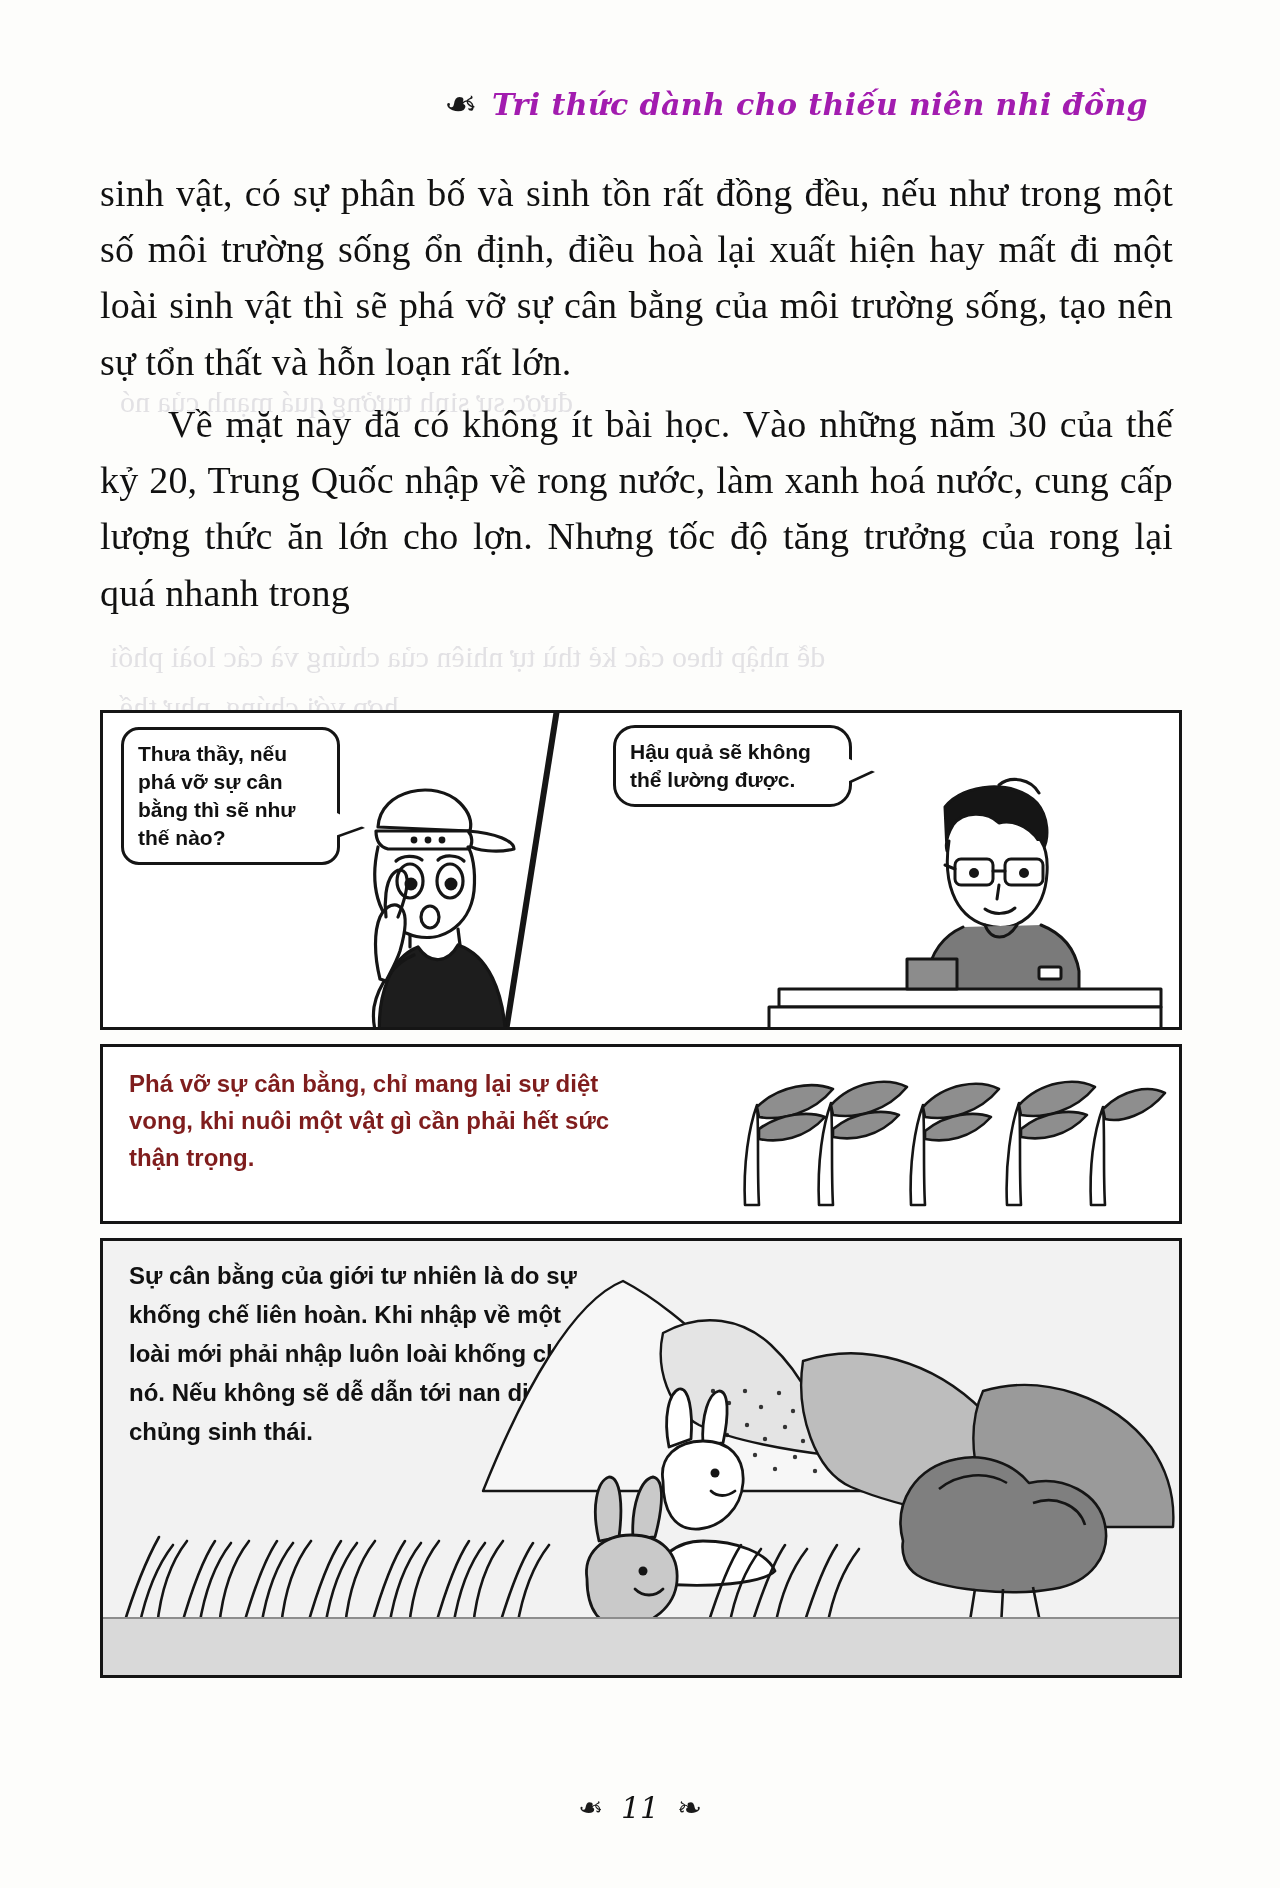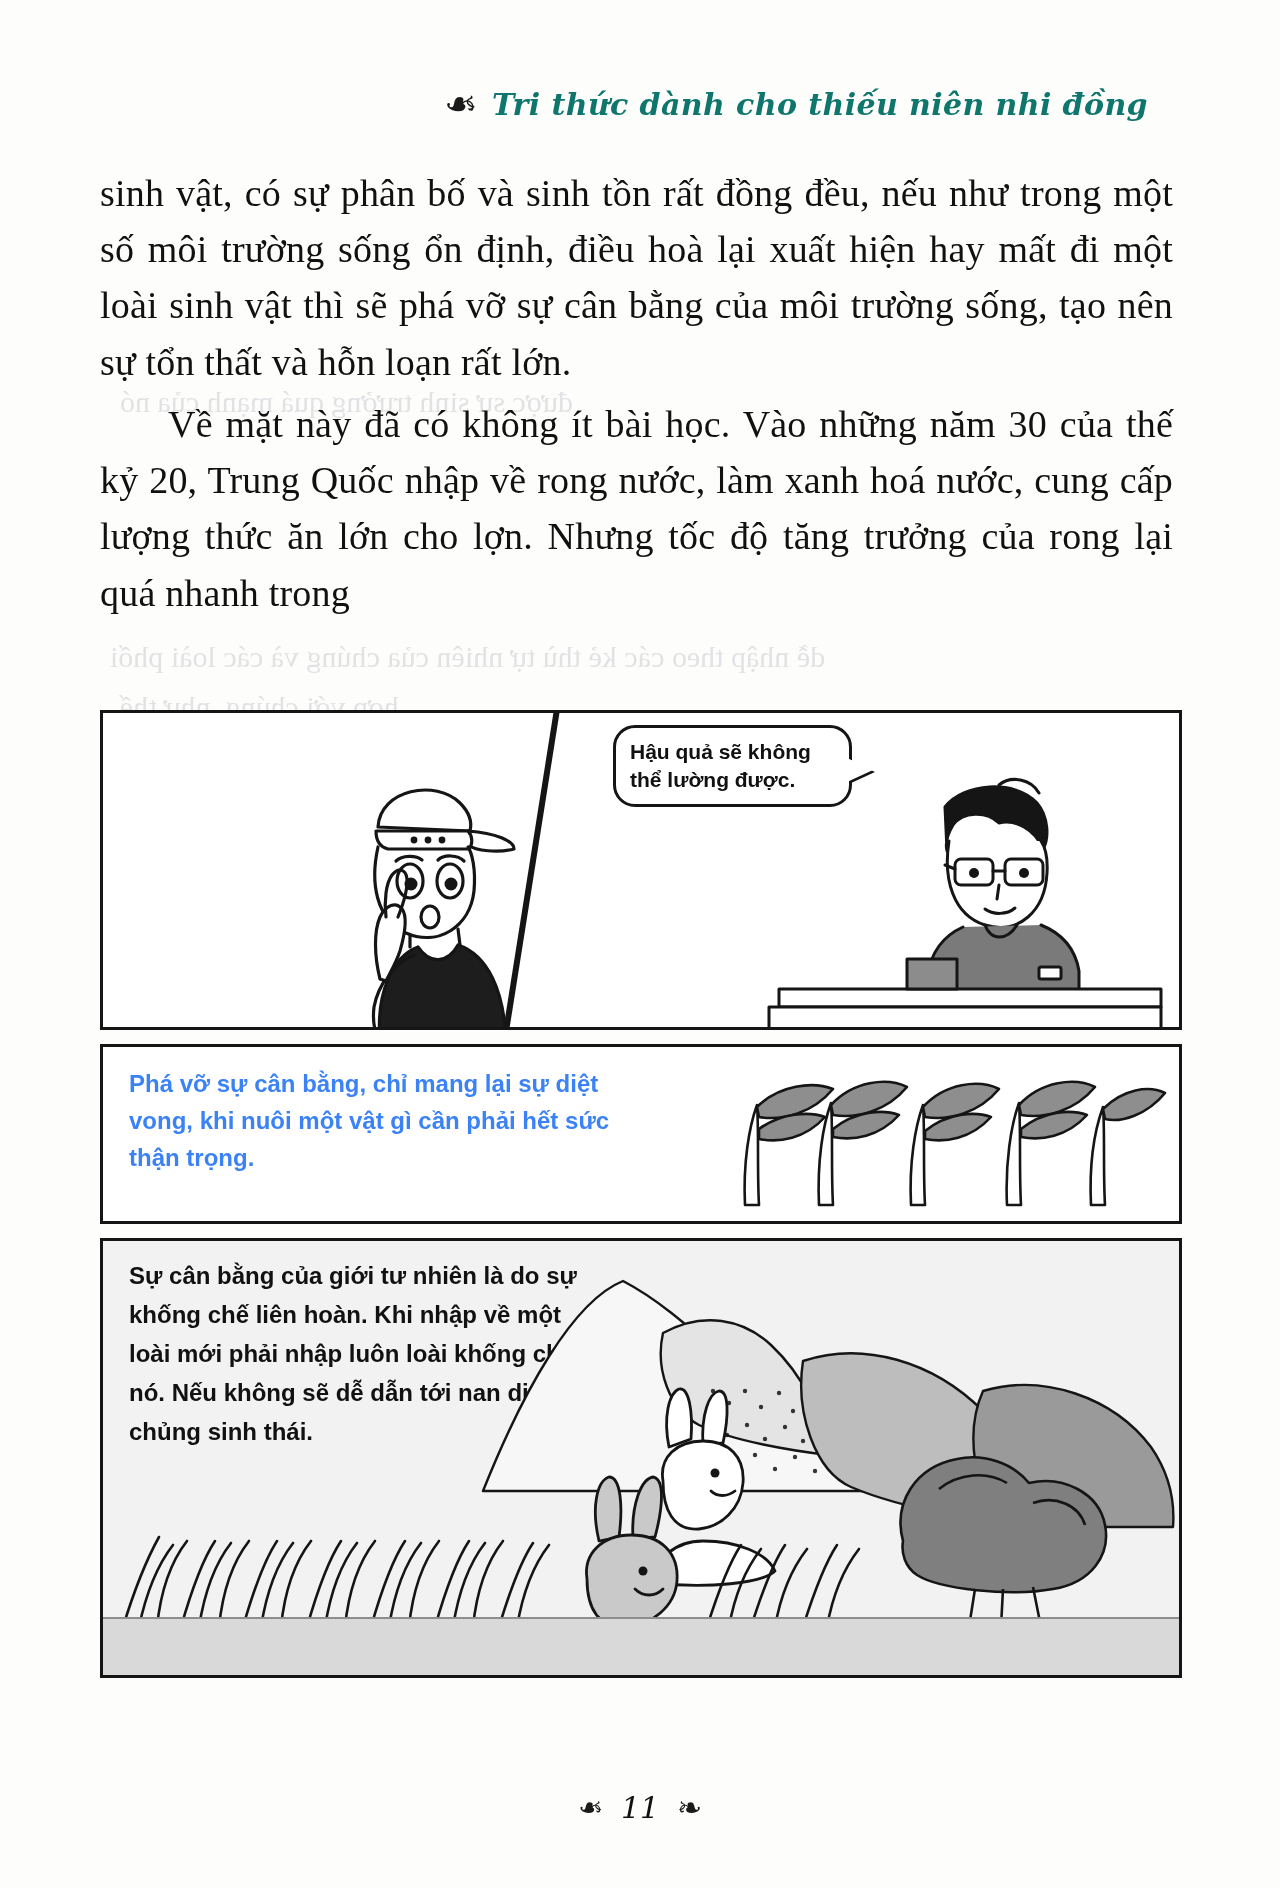--- a/index.html
+++ b/index.html
@@ -42,21 +42,21 @@
     line-height: 1;
     transform: scaleX(-1);
     font-family: "DejaVu Serif", serif;
   }
   .header-title {
     font-family: "DejaVu Serif", serif;
     font-style: italic;
     font-weight: bold;
     font-size: 30px;
     letter-spacing: 0.4px;
-    color: #0f766e;
+    color: #a21caf;
     white-space: nowrap;
   }
   
   .body-text {
     position: absolute;
     left: 100px;
     top: 165px;
     width: 1085px;
   }
   .para {
@@ -153,21 +153,21 @@
   }
   .caption-box {
     position: absolute;
     left: 26px;
     top: 18px;
     width: 520px;
     font-family: "Liberation Sans", sans-serif;
     font-weight: bold;
     font-size: 24px;
     line-height: 1.55;
-    color: #3b82f6;
+    color: #7f1d1d;
   }
   
   .row3 {
     height: 440px;
     background: #f2f2f2;
   }
   .caption-box3 {
     position: absolute;
     left: 26px;
     top: 16px;
@@ -240,20 +240,24 @@
   <div class="body-text">
     <p class="para">sinh vật, có sự phân bố và sinh tồn rất đồng đều, nếu như trong một số môi trường sống ổn định, điều hoà lại xuất hiện hay mất đi một loài sinh vật thì sẽ phá vỡ sự cân bằng của môi trường sống, tạo nên sự tổn thất và hỗn loạn rất lớn.</p>
     <p class="para indent">Về mặt này đã có không ít bài học. Vào những năm 30 của thế kỷ 20, Trung Quốc nhập về rong nước, làm xanh hoá nước, cung cấp lượng thức ăn lớn cho lợn. Nhưng tốc độ tăng trưởng của rong lại quá nhanh trong</p>
   </div>
 
   <div class="comic">
 
     <div class="panel row1">
       <div class="slant"></div>
 
+      <div class="bubble" id="bubble-1">
+        <span>Thưa thầy, nếu phá vỡ sự cân bằng thì sẽ như thế nào?</span>
+        <span class="tail"></span>
+      </div>
 
       <div class="bubble" id="bubble-2">
         <span>Hậu quả sẽ không thể lường được.</span>
         <span class="tail"></span>
       </div>
 
       <svg width="250" height="300" viewBox="0 0 250 300" style="position:absolute;left:215px;top:28px;">
         <g fill="none" stroke="#151515" stroke-width="3.2" stroke-linejoin="round" stroke-linecap="round">
 
           <path d="M60 86 C62 48 118 38 142 62 C152 72 154 82 152 90 Z" fill="#fff"></path>

